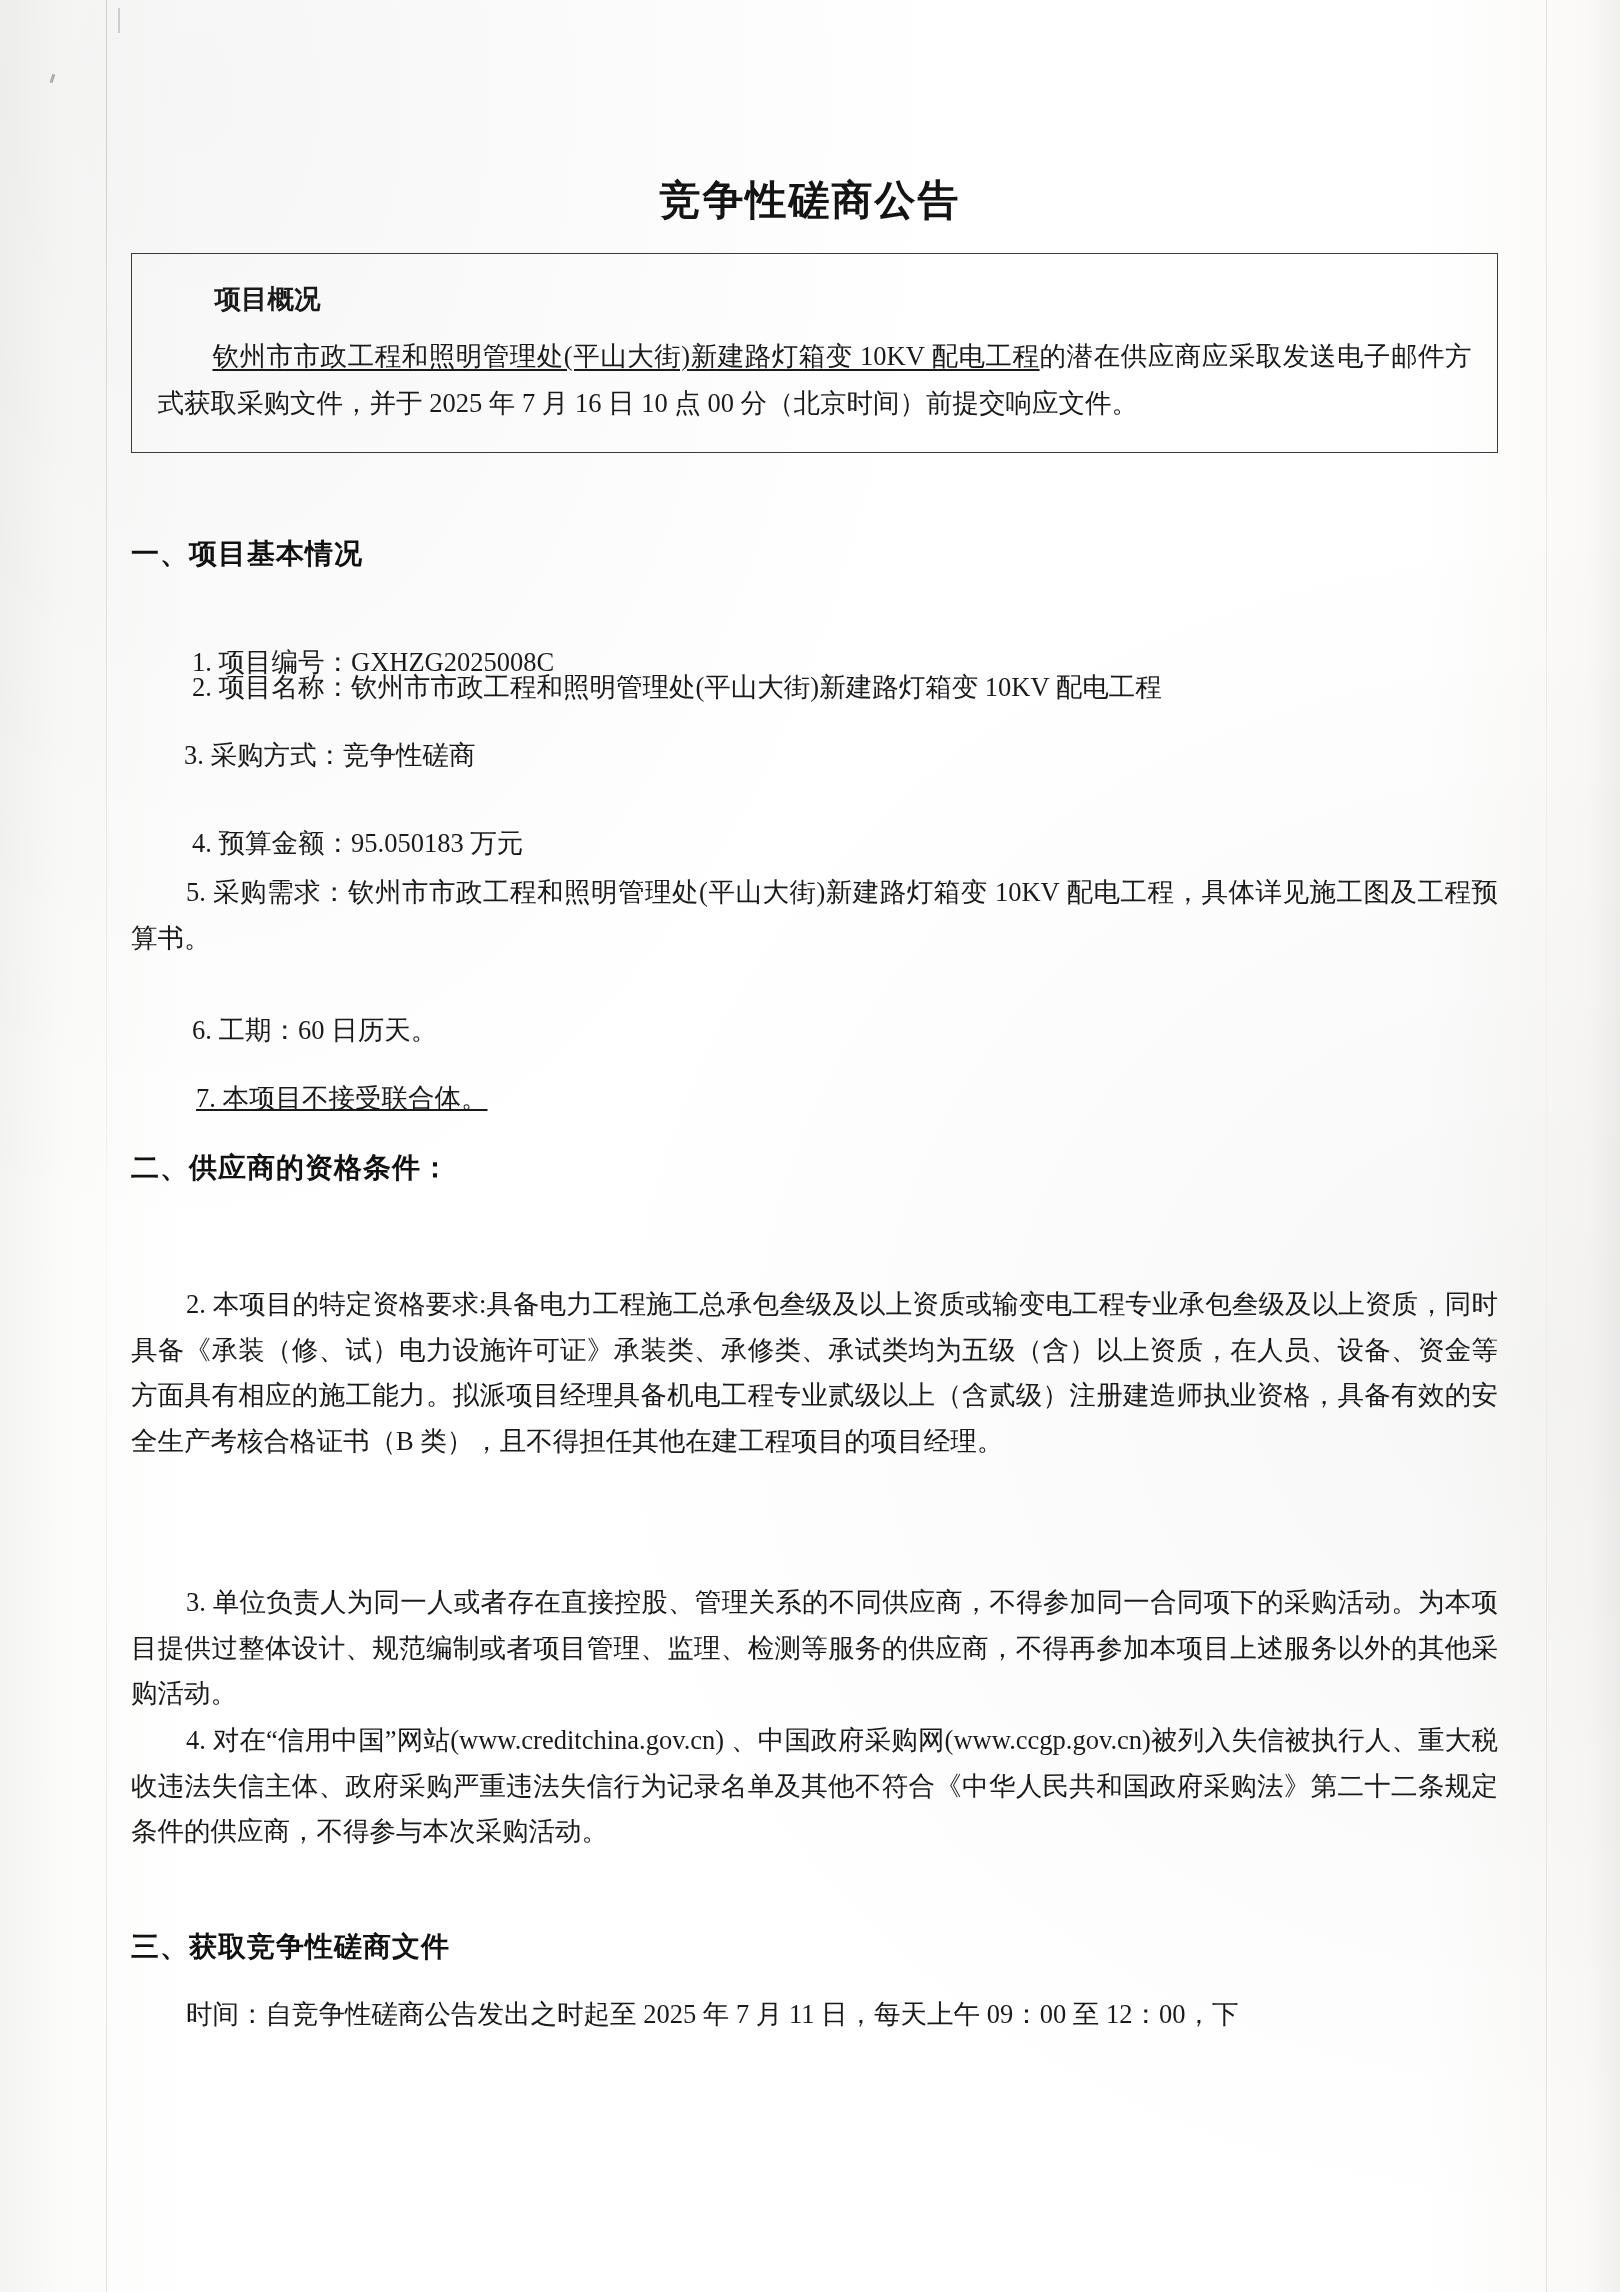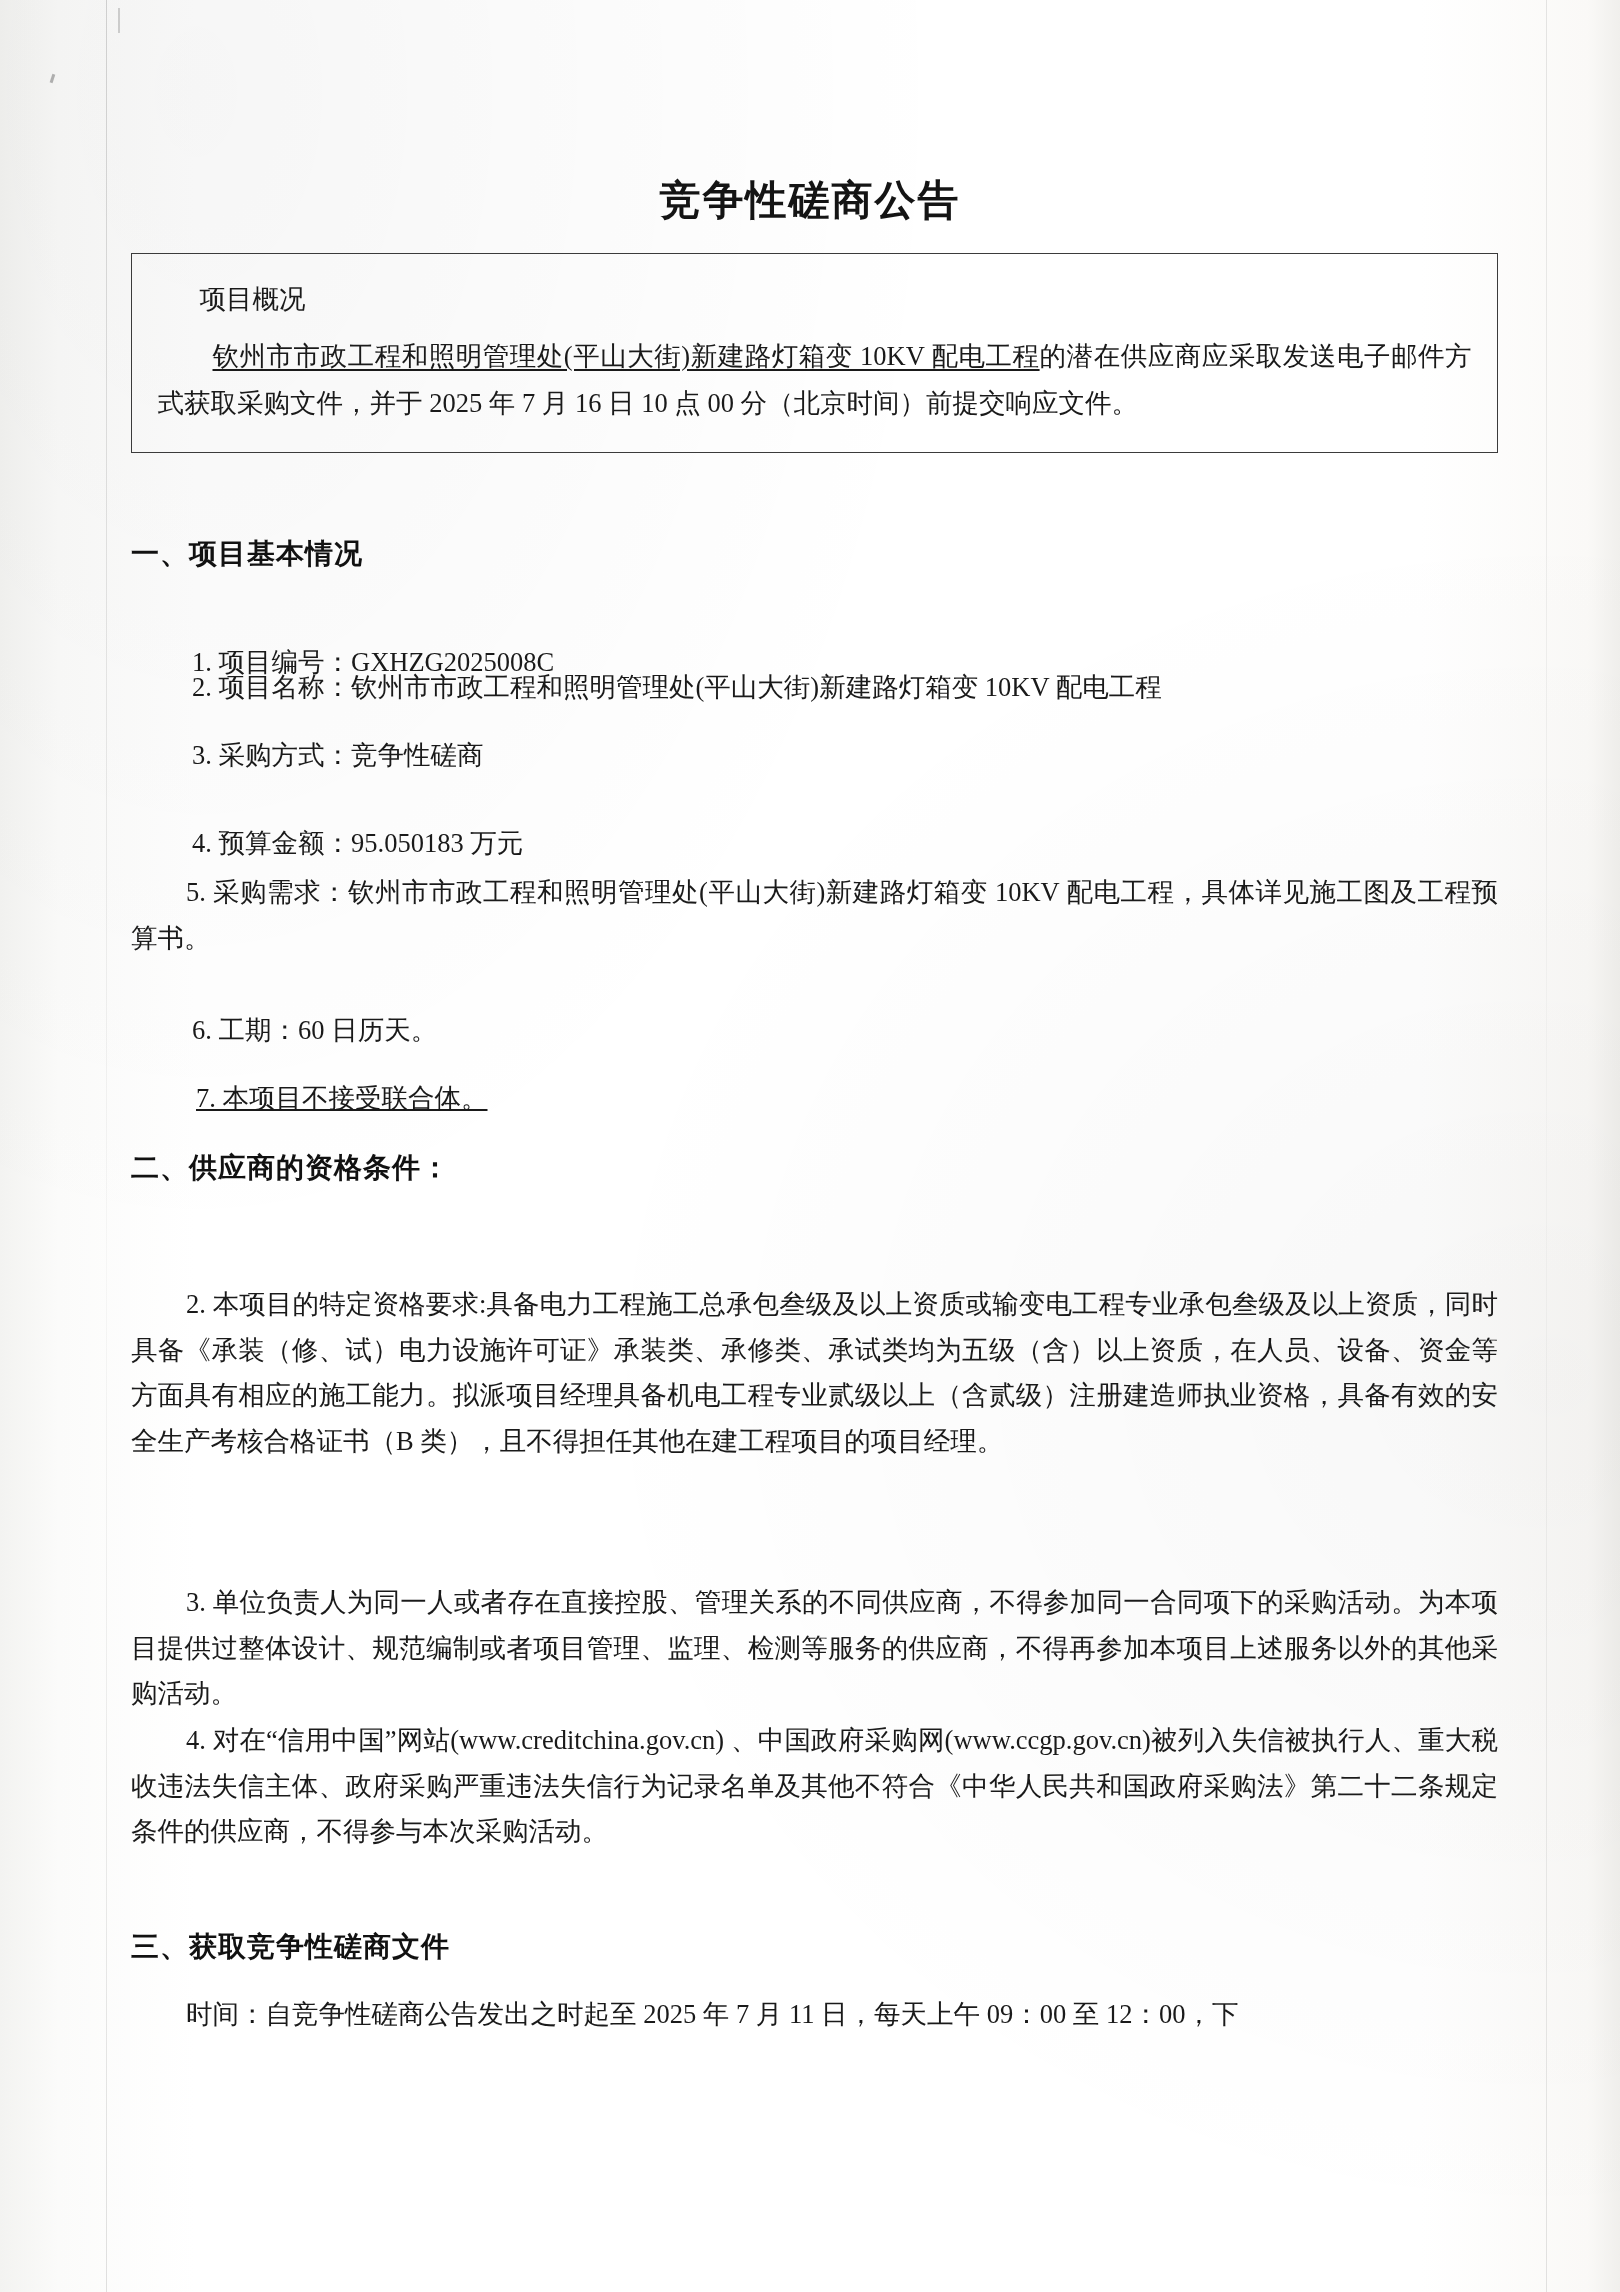--- a/index.html
+++ b/index.html
@@ -64,22 +64,23 @@
     left: 131px;
     top: 253px;
     width: 1367px;
     border: 1.6px solid #3b3b3b;
     box-sizing: border-box;
     padding: 21.6px 25.5px 25.5px 25.5px;
     line-height: 1.78;
     font-size: 26.5px;
   }
   .overview-label {
-    margin-left: 42px;
+    margin-left: 57px;
     font-size: 26.5px;
+    font-weight: bold;
   }
   .overview-para {
     margin-top: 9.8px;
     text-indent: 55px;
     font-size: 26.5px;
     text-align: justify;
   }
   .u-line {
     text-decoration: underline;
     text-underline-offset: 3.9px;
@@ -116,21 +117,21 @@
 
   <div class="overview-box">
     <div class="overview-label">项目概况</div>
     <div class="overview-para"><span class="u-line">钦州市市政工程和照明管理处(平山大街)新建路灯箱变 10KV 配电工程</span><span>的潜在供应商应采取发送电子邮件方式获取采购文件，并于 2025 年 7 月 16 日 10 点 00 分（北京时间）前提交响应文件。</span></div>
   </div>
 
   <div class="heading" style="left:131px; top:535px;">一、项目基本情况</div>
 
   <div class="para" style="left:192px; top:596px; width:1304px;margin-top:44px;">1. 项目编号：GXHZG2025008C</div>
   <div class="para" style="left:192px; top:665px; width:1313px;">2. 项目名称：钦州市市政工程和照明管理处(平山大街)新建路灯箱变 10KV 配电工程</div>
-  <div class="para" style="left:192px; top:733px; width:1304px;font-family:Liberation Serif, serif;">3. 采购方式：竞争性磋商</div>
+  <div class="para" style="left:184px; top:733px; width:1304px;font-family:Liberation Serif, serif;">3. 采购方式：竞争性磋商</div>
   <div class="para" style="left:192px; top:821px; width:1304px;">4. 预算金额：95.050183 万元</div>
   <div class="para" style="left:131px; top:870px; width:1367px; text-indent:55px;">5. 采购需求：钦州市市政工程和照明管理处(平山大街)新建路灯箱变 10KV 配电工程，具体详见施工图及工程预算书。</div>
   <div class="para" style="left:192px; top:1008px; width:1304px;">6. 工期：60 日历天。</div>
   <div class="para" style="left:196px; top:1076px; width:1304px;text-decoration:underline;">7. 本项目不接受联合体。</div>
 
   <div class="heading" style="left:131px; top:1149px;">二、供应商的资格条件：</div>
 
   <div class="para" style="left:131px; top:1282px; width:1367px; text-indent:55px;">2. 本项目的特定资格要求:具备电力工程施工总承包叁级及以上资质或输变电工程专业承包叁级及以上资质，同时具备《承装（修、试）电力设施许可证》承装类、承修类、承试类均为五级（含）以上资质，在人员、设备、资金等方面具有相应的施工能力。拟派项目经理具备机电工程专业贰级以上（含贰级）注册建造师执业资格，具备有效的安全生产考核合格证书（B 类），且不得担任其他在建工程项目的项目经理。</div>
   <div class="para" style="left:131px; top:1580px; width:1367px; text-indent:55px;">3. 单位负责人为同一人或者存在直接控股、管理关系的不同供应商，不得参加同一合同项下的采购活动。为本项目提供过整体设计、规范编制或者项目管理、监理、检测等服务的供应商，不得再参加本项目上述服务以外的其他采购活动。</div>
   <div class="para" style="left:131px; top:1718px; width:1367px; text-indent:55px;">4. 对在“信用中国”网站(www.creditchina.gov.cn) 、中国政府采购网(www.ccgp.gov.cn)被列入失信被执行人、重大税收违法失信主体、政府采购严重违法失信行为记录名单及其他不符合《中华人民共和国政府采购法》第二十二条规定条件的供应商，不得参与本次采购活动。</div>

